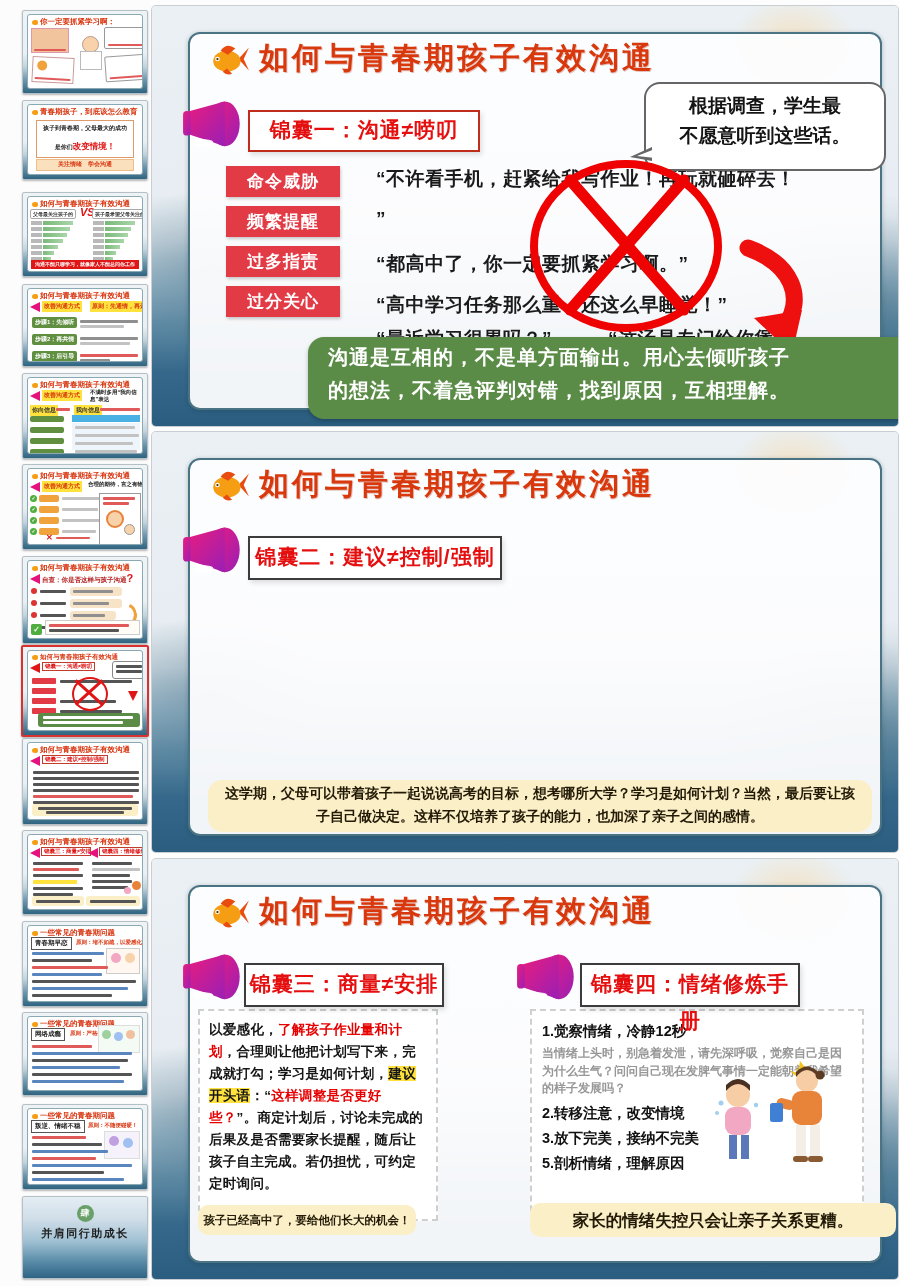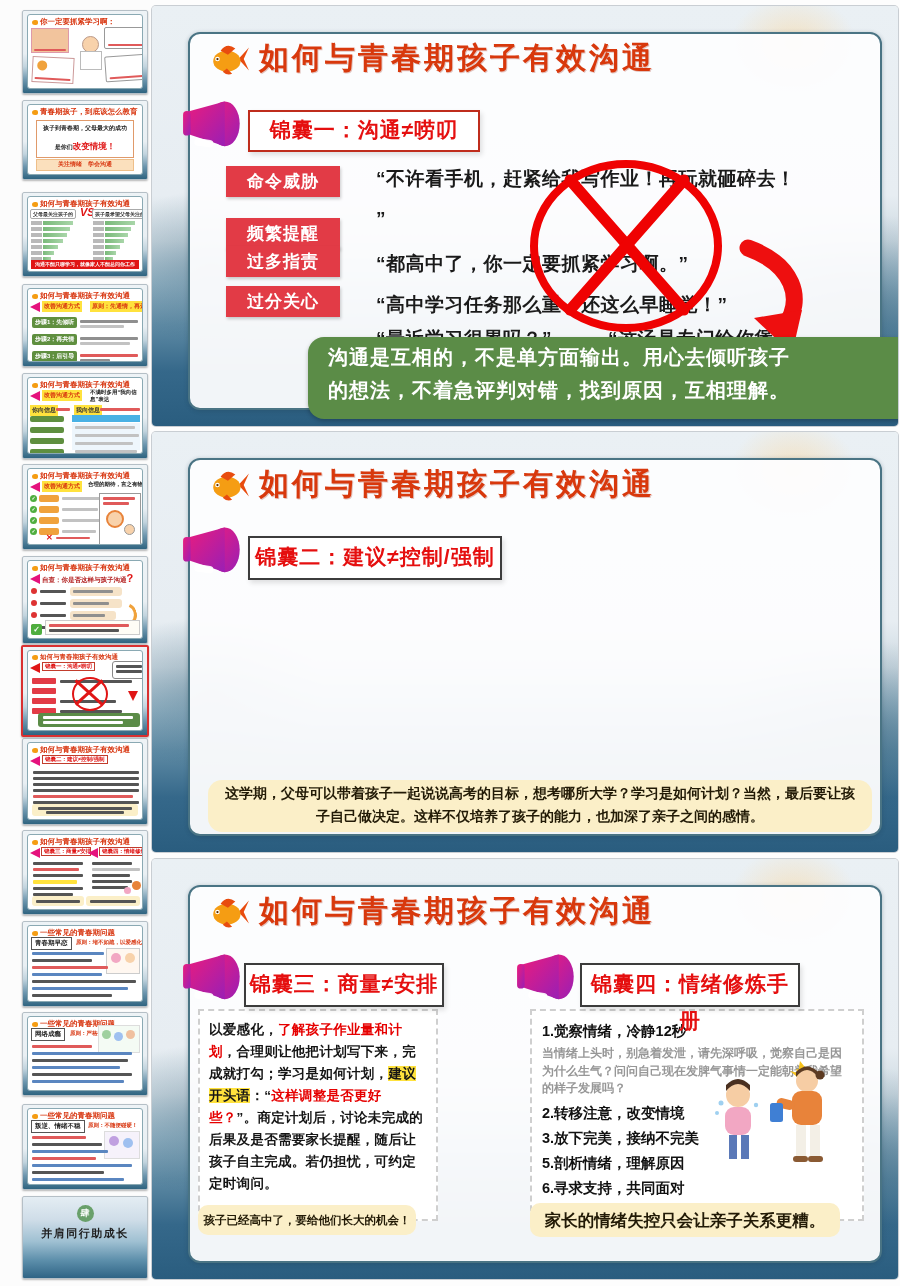--- a/index.html
+++ b/index.html
@@ -405,22 +405,28 @@
             <stop offset="1" stop-color="#9a1fb5"></stop>
           </linearGradient>
         </defs>
       <ellipse cx="40" cy="24" rx="14" ry="21" fill="url(#m1)"></ellipse>
       <polygon points="4,13 40,3 40,45 4,33" fill="url(#m1)"></polygon>
       <rect x="1" y="12" width="7" height="23" rx="3.5" fill="url(#m1)"></rect>
       <rect x="12" y="37" width="18" height="7" rx="3.5" fill="#fff" opacity="0.92" transform="rotate(8 12 37)"></rect>
     </svg>
   </div>
   <div class="badge redline" style="left:96px;top:104px;width:228px;height:38px;line-height:36px">锦囊一：沟通≠唠叨</div>
+  <div class="bubble" style="left:492px;top:76px;width:238px;height:78px">
+    <i class="tailA"></i>
+      <i class="tailB"></i>
+    <div>根据调查，学生最</div>
+    <div>不愿意听到这些话。</div>
+  </div>
   <div class="rlab" style="top:160px">命令威胁</div>
-  <div class="rlab" style="top:212px">频繁提醒</div>
+  <div class="rlab" style="top:200px">频繁提醒</div>
   <div class="rlab" style="top:240px">过多指责</div>
   <div class="rlab" style="top:280px">过分关心</div>
   <div class="q" style="top:160px">“不许看手机，赶紧给我写作业！再玩就砸碎去！</div>
   <div class="q" style="top:202px">”</div>
   <div class="q" style="top:245px">“都高中了，你一定要抓紧学习啊。”</div>
   <div class="q" style="top:286px">“高中学习任务那么重，还这么早睡觉！”</div>
   <div class="q" style="top:320px">
     <span>“最近学习很累吗？”</span><span style="margin-left:56px">“这汤是专门给你煲的。</span>
   </div>
   <div class="xwrap" style="left:372px;top:150px">
@@ -523,21 +529,20 @@
     </div>
   </div>
   <div class="note" style="left:46px;top:346px;width:218px;height:30px;font-size:11.5px;line-height:30px;border-radius:10px">孩子已经高中了，要给他们长大的机会！</div>
 
   <div class="dashed" style="left:378px;top:150px;width:310px;height:192px;padding:8px 10px">
     <div class="list-item">1.觉察情绪，冷静12秒</div>
     <div class="list-detail">当情绪上头时，别急着发泄，请先深呼吸，觉察自己是因为什么生气？问问自己现在发脾气事情一定能朝着我希望的样子发展吗？</div>
     <div class="list-item">2.转移注意，改变情境</div>
     <div class="list-item">3.放下完美，接纳不完美</div>
     <div class="list-item">5.剖析情绪，理解原因</div>
-    <div class="list-item">6.寻求支持，共同面对</div>
   </div>
   <div class="cartoon" style="left:552px;top:196px">
     <svg width="135" height="140" viewBox="0 0 135 140">
       <polygon points="96,6 104,16 92,14 98,26 86,16 94,18" f="" fill="#f7c21d"></polygon>
       <circle cx="103" cy="26" r="11" fill="#f6cda4"></circle>
       <path d="M92 22 Q103 8 114 22 L114 17 Q103 6 92 17 Z" fill="#5d3b22"></path>
       <circle cx="116" cy="20" r="4.5" fill="#5d3b22"></circle>
       <rect x="88" y="36" width="30" height="34" rx="9" fill="#e8833a"></rect>
       <rect x="74" y="42" width="18" height="10" rx="5" fill="#e8833a" transform="rotate(14 74 42)"></rect>
       <rect x="92" y="70" width="10" height="32" fill="#f3efe6"></rect>
@@ -548,14 +553,14 @@
       <circle cx="34" cy="40" r="12" fill="#f6cda4"></circle>
       <path d="M22 36 Q34 22 46 36 L46 30 Q34 18 22 30 Z" fill="#4a3020"></path>
       <rect x="21" y="52" width="26" height="28" rx="9" fill="#f2a7c3"></rect>
       <rect x="25" y="80" width="8" height="24" fill="#5b79b8"></rect>
       <rect x="37" y="80" width="8" height="24" fill="#5b79b8"></rect>
       <circle cx="17" cy="48" r="2.5" fill="#9fd0f0"></circle>
       <circle cx="13" cy="58" r="2" fill="#9fd0f0"></circle>
       <circle cx="52" cy="50" r="2.2" fill="#9fd0f0"></circle>
     </svg>
   </div>
-  <div class="note" style="left:378px;top:344px;width:310px;height:34px;font-size:16.5px;line-height:34px;border-radius:10px">家长的情绪失控只会让亲子关系更糟。</div>
+  <div class="note" style="left:378px;top:344px;width:366px;height:34px;font-size:16.5px;line-height:34px;border-radius:10px">家长的情绪失控只会让亲子关系更糟。</div>
 </div>
 
 </body></html>

